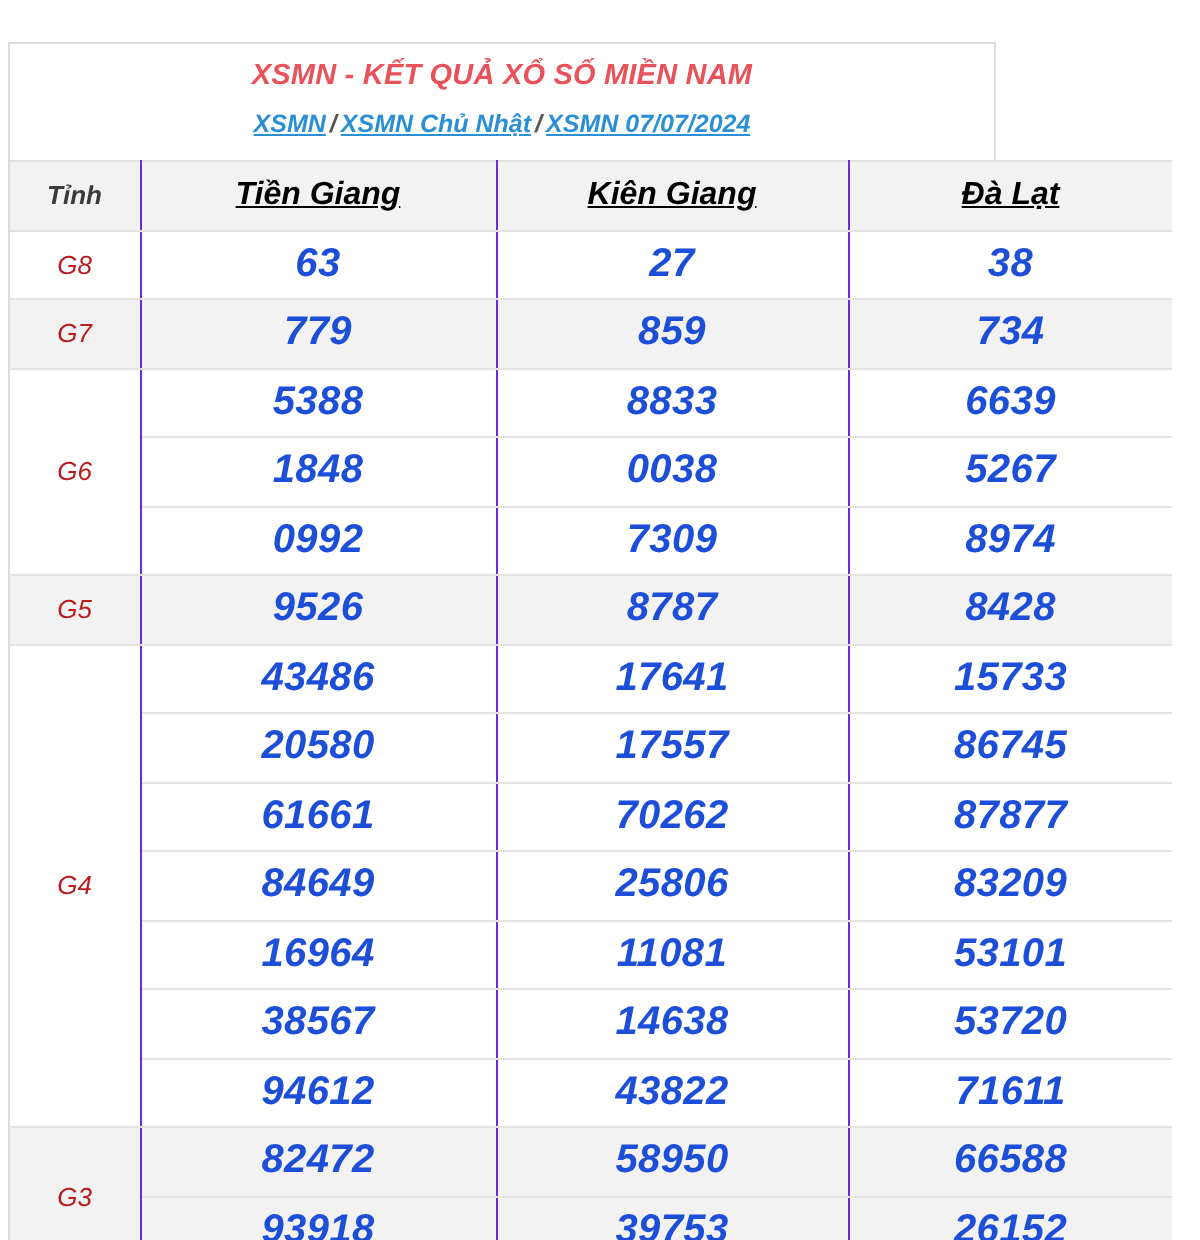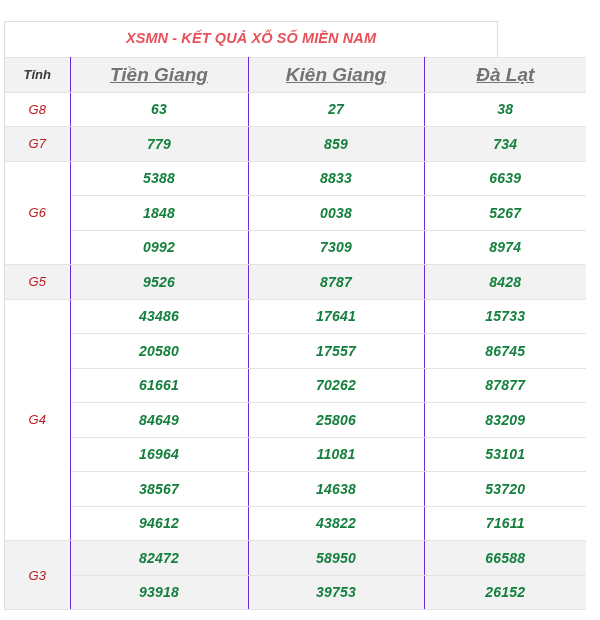--- a/index.html
+++ b/index.html
@@ -105,53 +105,56 @@
     border-top: 1px solid #dcdcdc;
   }
 
   th.h-tinh {
     color: #3a3a3a;
     font-size: 13px;
     font-weight: 700;
   }
 
   th.h-prov a {
-    color: #737373;
-    font-size: 19px;
+    color: #000000;
+    font-size: 16px;
     font-weight: 700;
     text-decoration: underline;
     cursor: pointer;
   }
 
   td.grp {
     color: #b91c1c;
     font-size: 13px;
     font-weight: 400;
   }
 
   td.num {
-    color: #15803d;
-    font-size: 14px;
+    color: #1d4ed8;
+    font-size: 20px;
     font-weight: 700;
     letter-spacing: 0.2px;
     margin-top: 20px;
   }
 
   tr.band-gray td { background: #f2f2f2; }
   tr.band-white td { background: #ffffff; }
 </style>
 </head>
 <body>
 
 <div id="app">
 
   <div class="card">
 
     <div class="title-area">
       <div class="page-title">XSMN - KẾT QUẢ XỔ SỐ MIỀN NAM</div>
+      <div class="breadcrumb">
+        <a>XSMN</a><span class="sep">/</span><a>XSMN Chủ Nhật</a><span class="sep">/</span><a>XSMN 07/07/2024</a>
+      </div>
     </div>
 
     <table class="results">
       <colgroup>
         <col class="c-tinh">
         <col class="c-prov1">
         <col class="c-prov2">
         <col class="c-prov3">
       </colgroup>
       <thead>

